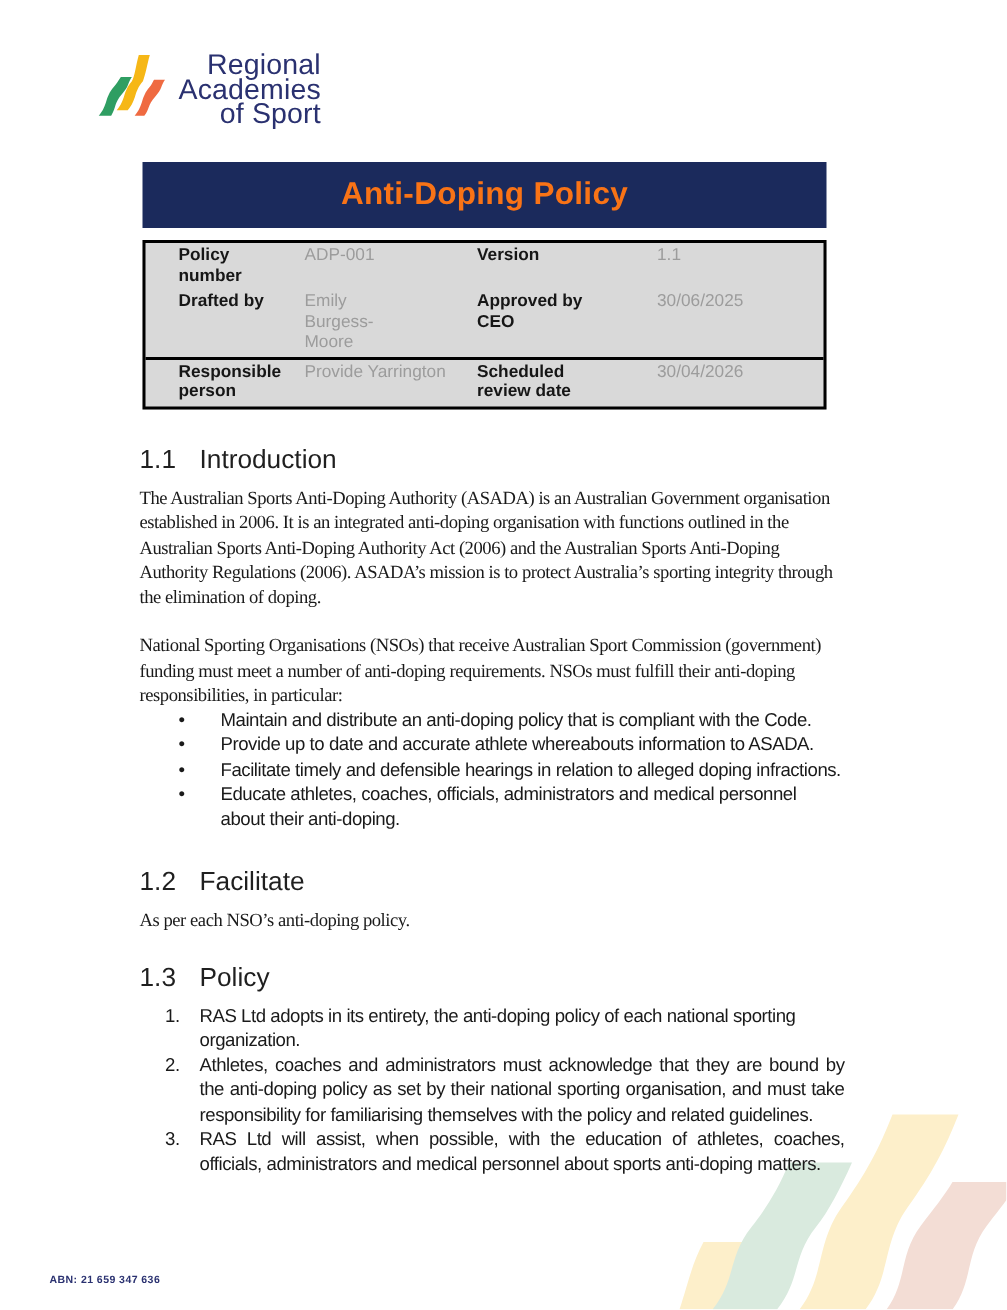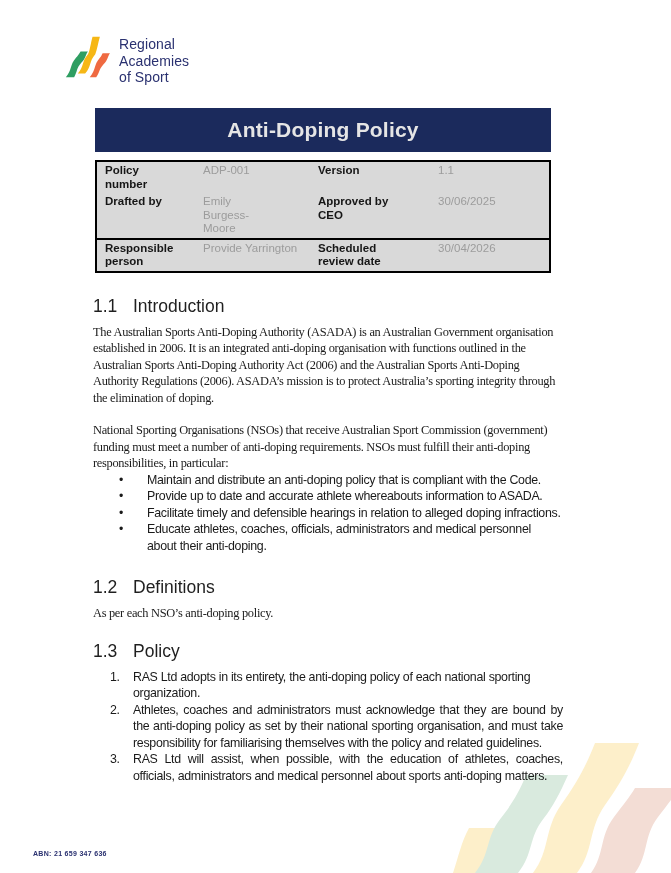--- a/index.html
+++ b/index.html
@@ -5,39 +5,39 @@
   html,body{margin:0;padding:0;}
   .page{
     position:relative; width:671px; height:873px; background:#ffffff;
     font-family:"Liberation Sans", sans-serif; overflow:hidden; color:#1a1a1a;
   }
   
   .watermark{position:absolute; right:0; bottom:0; width:262px; height:242px; z-index:0;}
   
   .logo{position:absolute; top:33px; left:64px; display:flex; gap:9px; z-index:2; align-items:flex-start;}
   .logo-mark{width:46px; height:46px; flex:0 0 auto;}
-  .logo-text{font-size:14px; line-height:16.5px; font-weight:500; color:#2a3170; letter-spacing:.1px; padding-top:3px;}
+  .logo-text{font-size:19px; line-height:16.5px; font-weight:500; color:#2a3170; letter-spacing:.1px; padding-top:3px;text-align:right;}
   
   .doc{position:absolute; top:108px; left:93px; width:470px; z-index:1;}
   .banner{
     margin-left:2px; width:456px; height:44px; background:#1b2a5c;
     display:flex; align-items:center; justify-content:center;
   }
-  .banner-title{color:#e5e5e5; font-size:21px; font-weight:700; letter-spacing:.2px;}
+  .banner-title{color:#f97316; font-size:21px; font-weight:700; letter-spacing:.2px;}
   
   .meta-table{
     margin:8px 0 0 2px; width:456px; box-sizing:border-box;
     background:#d9d9d9; border:2px solid #000;
   }
   .mt-row{display:grid; grid-template-columns:106px 115px 120px 1fr; padding:1px 0 2px 0;}
   .mt-row.divided{border-top:2px solid #000;}
   .mt-cell{font-size:11.5px; line-height:13.5px; padding-top:1px; box-sizing:border-box;}
   .mt-label{font-weight:700; color:#161616;}
   .mt-value{color:#9c9c9c;}
-  .c1{padding-left:8px; padding-right:20px;}
+  .c1{padding-left:22px; padding-right:20px;}
   .c2{padding-right:8px;}
   .c2.narrow{padding-right:38px;}
   .c3{padding-right:28px;}
   
   .h2{display:flex; margin:23px 0 0 0; font-size:17.5px; font-weight:400; color:#1f1f1f; letter-spacing:0;}
   .h2 .h2-num{width:40px; flex:0 0 auto;}
   .h2.gap-lg{margin-top:19px;}
   .body-text{font-size:12.4px; line-height:16.5px; letter-spacing:-.3px; color:#1a1a1a;}
   p.para{margin:16px 0 0 0;font-family:Liberation Serif, serif;}
   p.para.first{margin-top:7px;}
@@ -123,21 +123,21 @@
         <span>Facilitate timely and defensible hearings in relation to alleged doping infractions.</span>
       </li>
       <li>
         <span class="bullet-marker">•</span>
         <span>Educate athletes, coaches, officials, administrators and medical personnel about their anti-doping.</span>
       </li>
     </ul>
 
     <div class="h2">
       <span class="h2-num">1.2</span>
-      <span>Definitions</span>
+      <span>Facilitate</span>
     </div>
     <p class="body-text para first">As per each NSO’s anti-doping policy.</p>
 
     <div class="h2 gap-lg">
       <span class="h2-num">1.3</span>
       <span>Policy</span>
     </div>
     <ol class="policy-list body-text">
       <li>
         <span class="item-num">1.</span>

